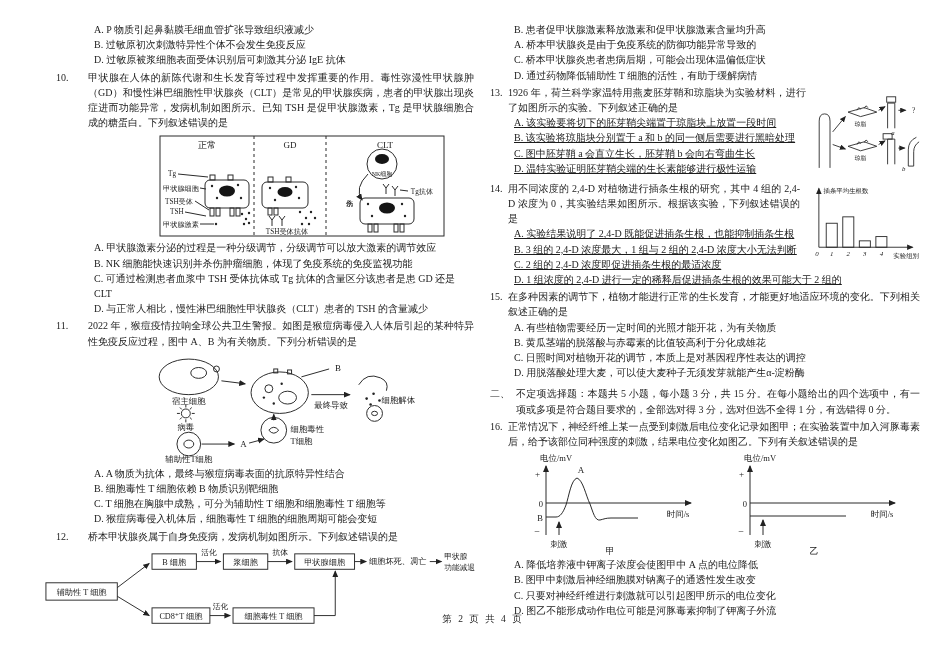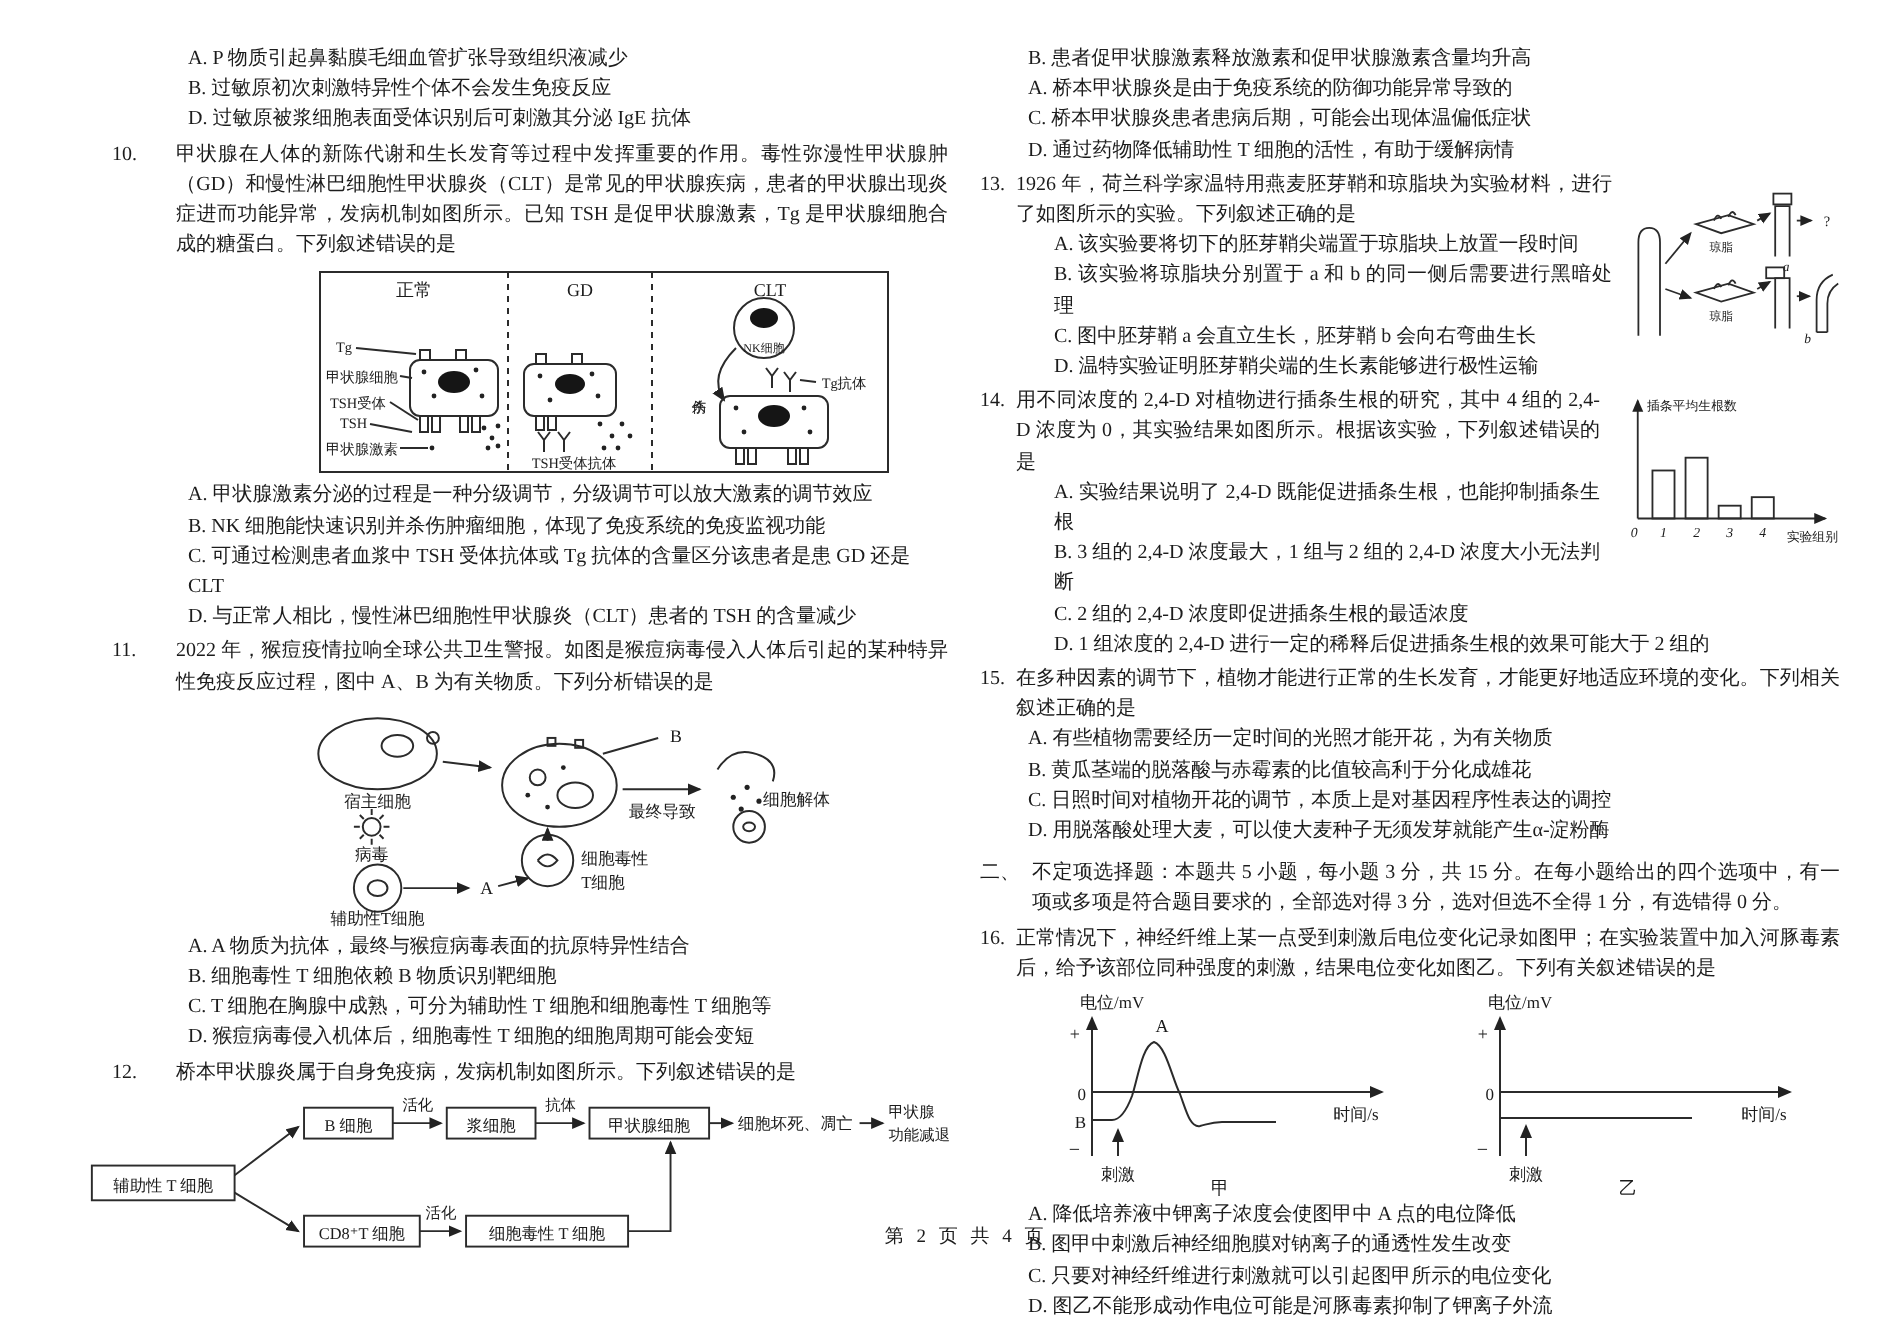--- a/index.html
+++ b/index.html
@@ -10,21 +10,21 @@
   .col{width:434px;}
   .q{margin-bottom:2px;}
   .qrow{display:flex;}
   .qtext{flex:1;text-align:justify;}
   .col-l .q{padding-left:16px;}
   .col-l .qnum{flex:0 0 32px;}
   .col-l .opt{margin-left:38px;}
   .col-r .q{padding-left:4px;}
   .col-r .qnum{flex:0 0 18px;}
   .col-r .opt{margin-left:24px;}
-  .qtext .opt{margin-left:19px;}
+  .qtext .opt{margin-left:6px;text-decoration:underline;}
   .sec{display:flex;padding-left:4px;margin:6px 0 2px 0;}
   .secnum{flex:0 0 26px;}
   .sectext{flex:1;text-align:justify;}
   figure{margin:0;}
   .fig10{margin:4px 0 2px 94px;}
   .fig11{margin:2px 0 2px 34px;}
   .fig12{margin:2px 0 0 -12px;}
   .figfloat{float:right;margin:0 0 2px 6px;}
   .graphs{display:flex;gap:8px;margin:2px 0 2px 20px;}
   .footer{position:absolute;left:16px;right:0;top:612px;text-align:center;font-size:9.5px;letter-spacing:2px;}

